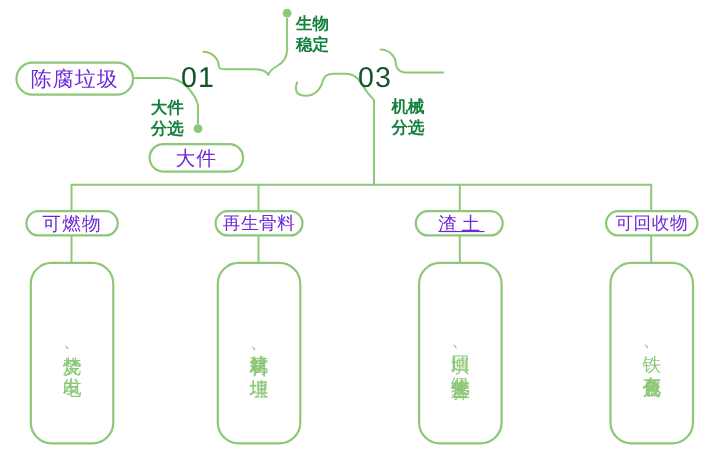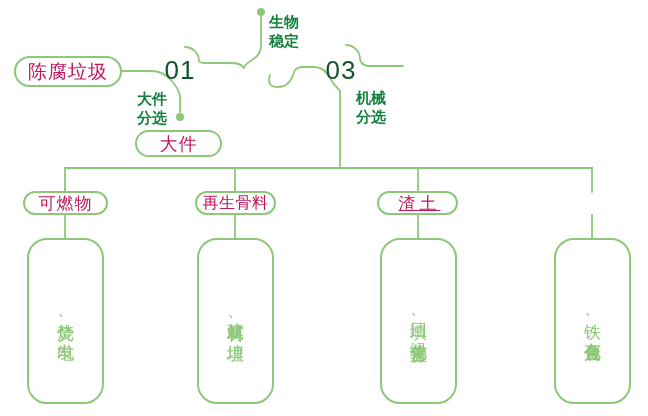--- a/index.html
+++ b/index.html
@@ -3,21 +3,21 @@
 <meta charset="utf-8">
 <style>
   html,body{margin:0;padding:0;background:#fff;}
   .stage{
     position:relative;width:648px;height:416px;background:#fff;overflow:hidden;
     font-family:"Liberation Sans","DejaVu Sans",sans-serif;
   }
   .stage svg{position:absolute;left:0;top:0;}
   .abs{position:absolute;box-sizing:border-box;}
   .pill{
-    border:2px solid #8CC878;border-radius:999px;color:#be185d;
+    border:2px solid #8CC878;border-radius:999px;color:#6d28d9;
     display:flex;align-items:center;justify-content:center;
     background:#fff;letter-spacing:1px;
   }
   .pill-source{left:14px;top:56px;width:108px;height:31px;font-size:19px;}
   .pill-bulky{left:135px;top:130px;width:87px;height:27px;font-size:18px;}
   .pill-cat{top:191px;height:24px;font-size:17px;}
   .pill-cat1{left:23px;width:85px;}
   .pill-cat2{left:195px;width:81px;font-size:16px;letter-spacing:0.5px;}
   .pill-cat3{left:377px;width:81px;letter-spacing:4px;text-indent:4px;text-decoration:underline;}
   .pill-cat4{left:550px;width:85px;font-size:16px;letter-spacing:0.5px;}
@@ -100,20 +100,23 @@
 
   <div class="abs pill pill-cat pill-cat1">
     <span>可燃物</span>
   </div>
   <div class="abs pill pill-cat pill-cat2">
     <span>再生骨料</span>
   </div>
   <div class="abs pill pill-cat pill-cat3">
     <span>渣土</span>
   </div>
+  <div class="abs pill pill-cat pill-cat4">
+    <span>可回收物</span>
+  </div>
 
   <div class="abs outbox box1">
     <span>焚烧、发电</span>
   </div>
   <div class="abs outbox box2">
     <span>建筑材料、填埋</span>
   </div>
   <div class="abs outbox box3">
     <span>回填、绿化营养土</span>
   </div>

